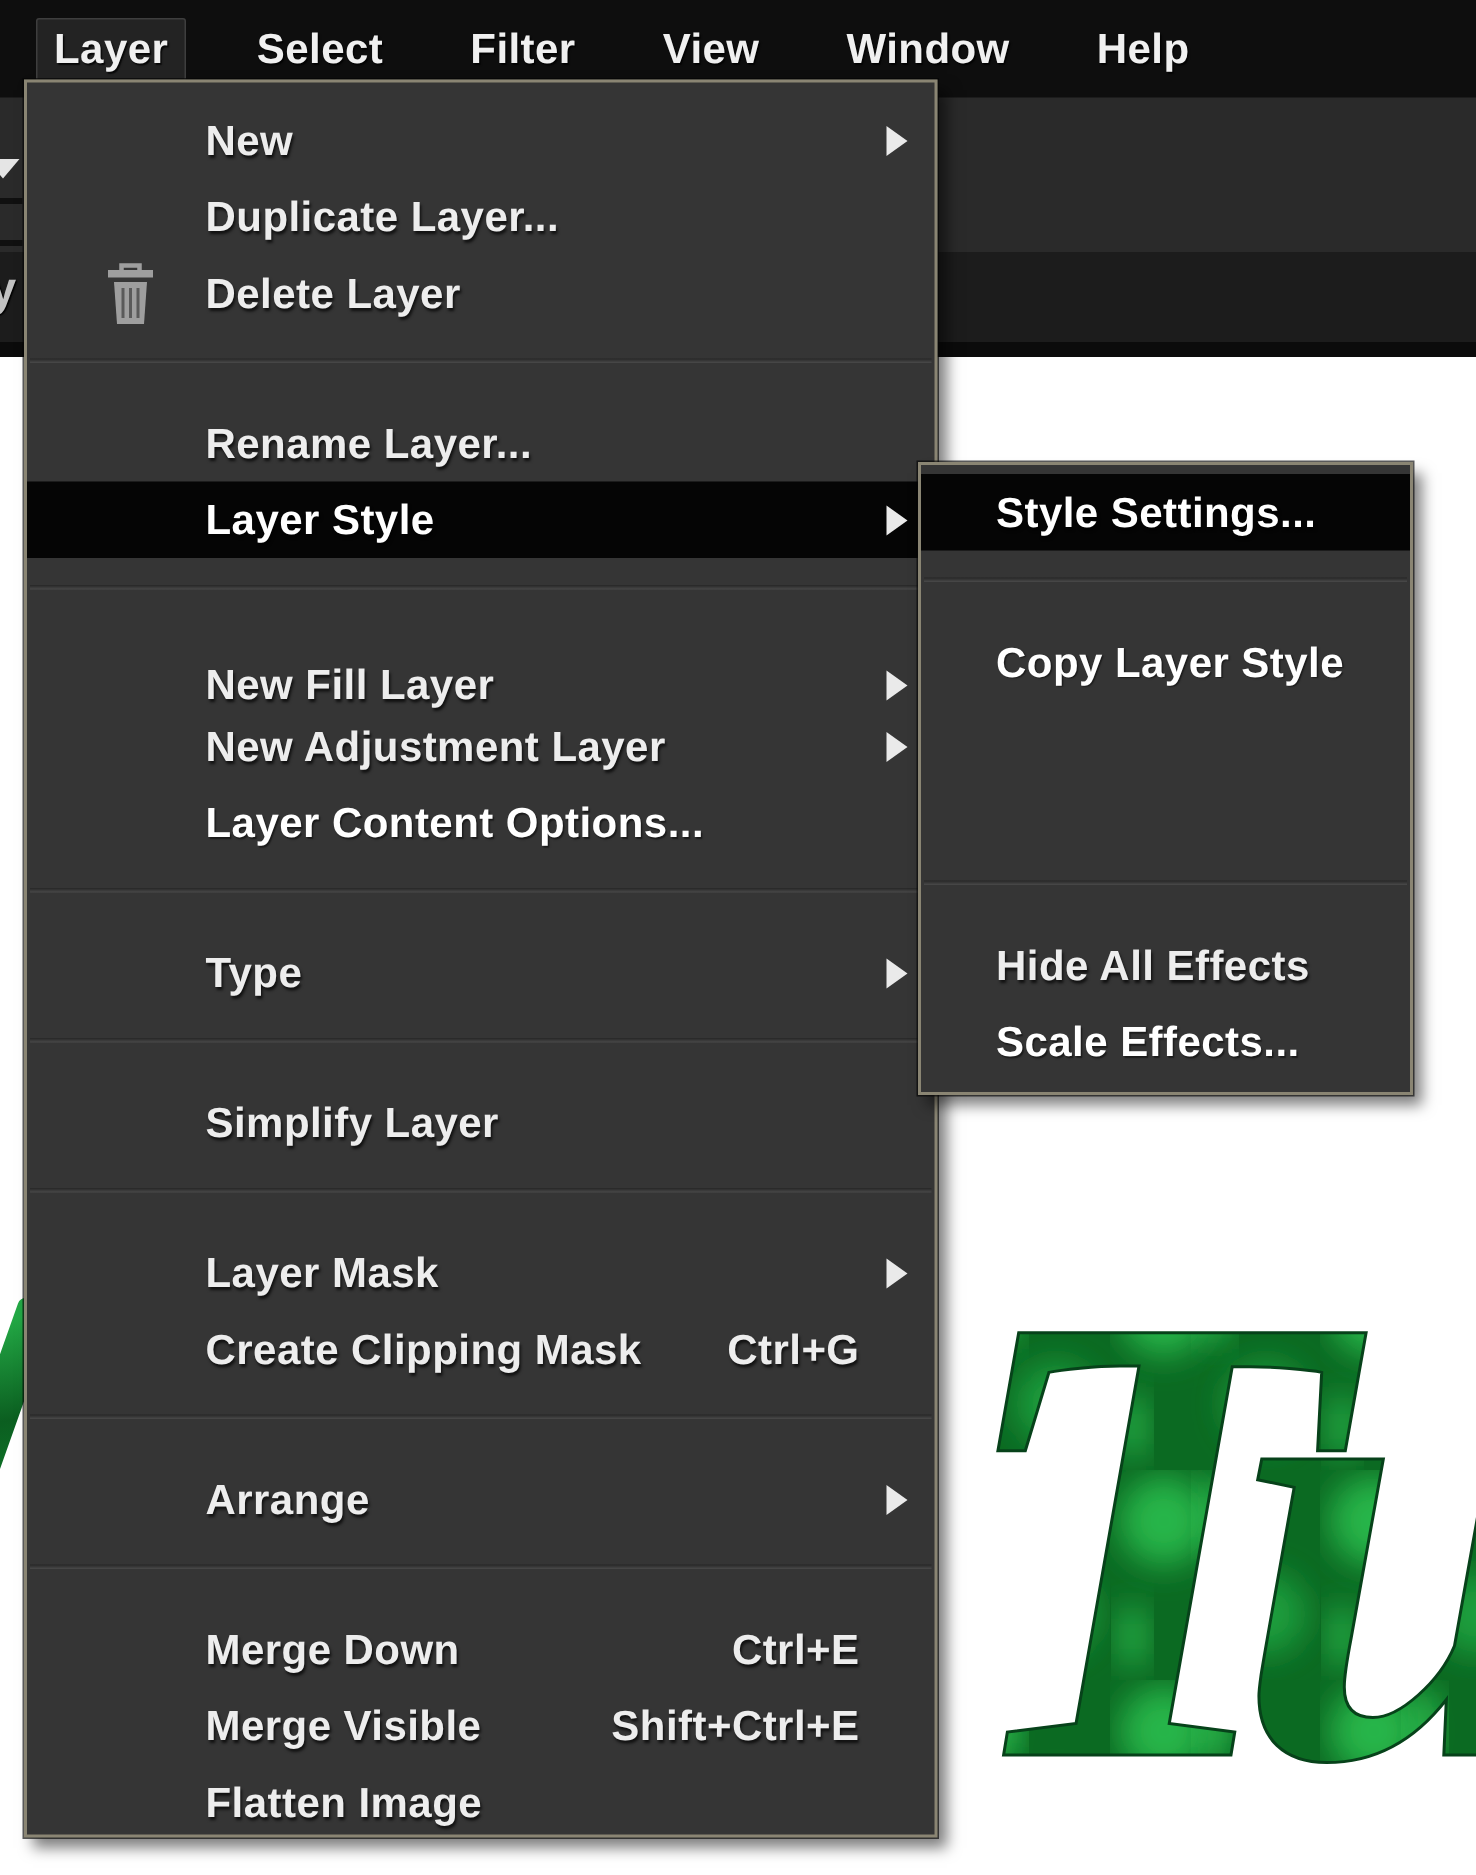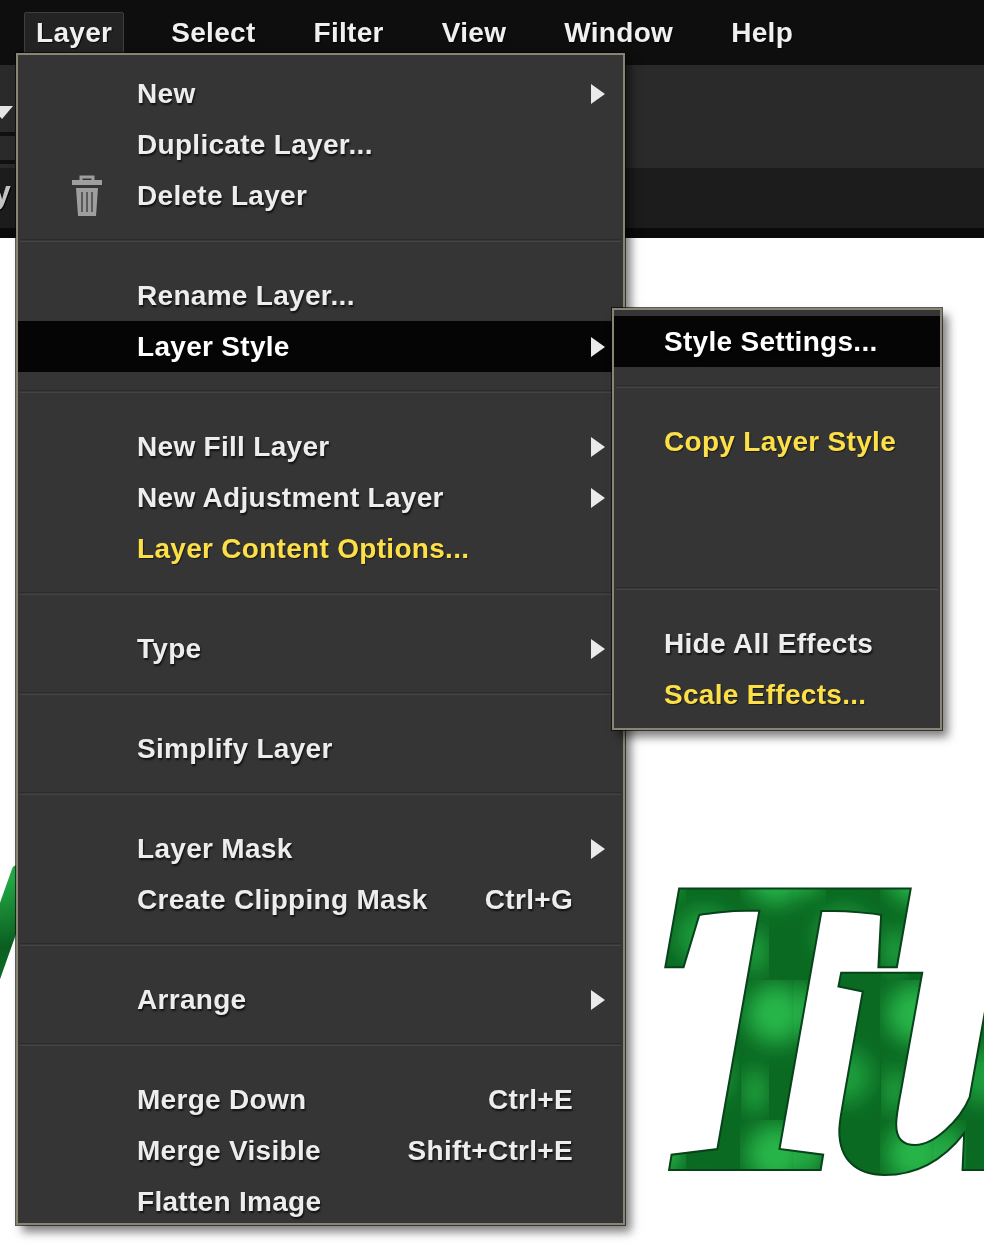--- a/index.html
+++ b/index.html
@@ -98,21 +98,21 @@
   .menu-item{
     position:absolute;left:0;right:0;height:51px;
     display:flex;align-items:center;
     color:#ededed;font-size:28px;font-weight:bold;letter-spacing:.3px;
     text-shadow:1px 2px 2px rgba(0,0,0,.7);
     white-space:nowrap;cursor:default;
   }
   .main .menu-item{padding-left:119px;}
   .sub  .menu-item{padding-left:50px;}
   .menu-item.hl{background:#050505;color:#ffffff;}
-  .menu-item.disabled{color:#fde047;text-shadow:1px 1px 1px rgba(0,0,0,.5);}
+  .menu-item.disabled{color:#ffffff;text-shadow:1px 1px 1px rgba(0,0,0,.5);}
   .menu-sep{
     position:absolute;left:2px;right:2px;height:3px;
     background:linear-gradient(#262626,#4a4a4a);
   }
   .menu-arrow{
     position:absolute;right:18px;top:50%;transform:translateY(-50%);
     width:0;height:0;border:10px solid transparent;border-left:14px solid #eaeaea;border-right:none;
   }
   .menu-shortcut{position:absolute;right:50px;}
   .row-icon{position:absolute;left:50px;top:4px;}
@@ -197,21 +197,21 @@
     </div>
     <div class="menu-sep" style="top: 184px;"></div>
     <div class="menu-item hl" style="top: 266px;">
       <span>Layer Style</span>
       <span class="menu-arrow"></span>
     </div>
     <div class="menu-item" style="top: 215px;">
       <span>Rename Layer...</span>
     </div>
     <div class="menu-sep" style="top: 335px;"></div>
-    <div class="menu-item" style="top: 366px;">
+    <div class="menu-item" style="top: 376px;">
       <span>New Fill Layer</span>
       <span class="menu-arrow"></span>
     </div>
     <div class="menu-item" style="top: 417px;">
       <span>New Adjustment Layer</span>
       <span class="menu-arrow"></span>
     </div>
     <div class="menu-item disabled" style="top: 468px;">
       <span>Layer Content Options...</span>
     </div>

